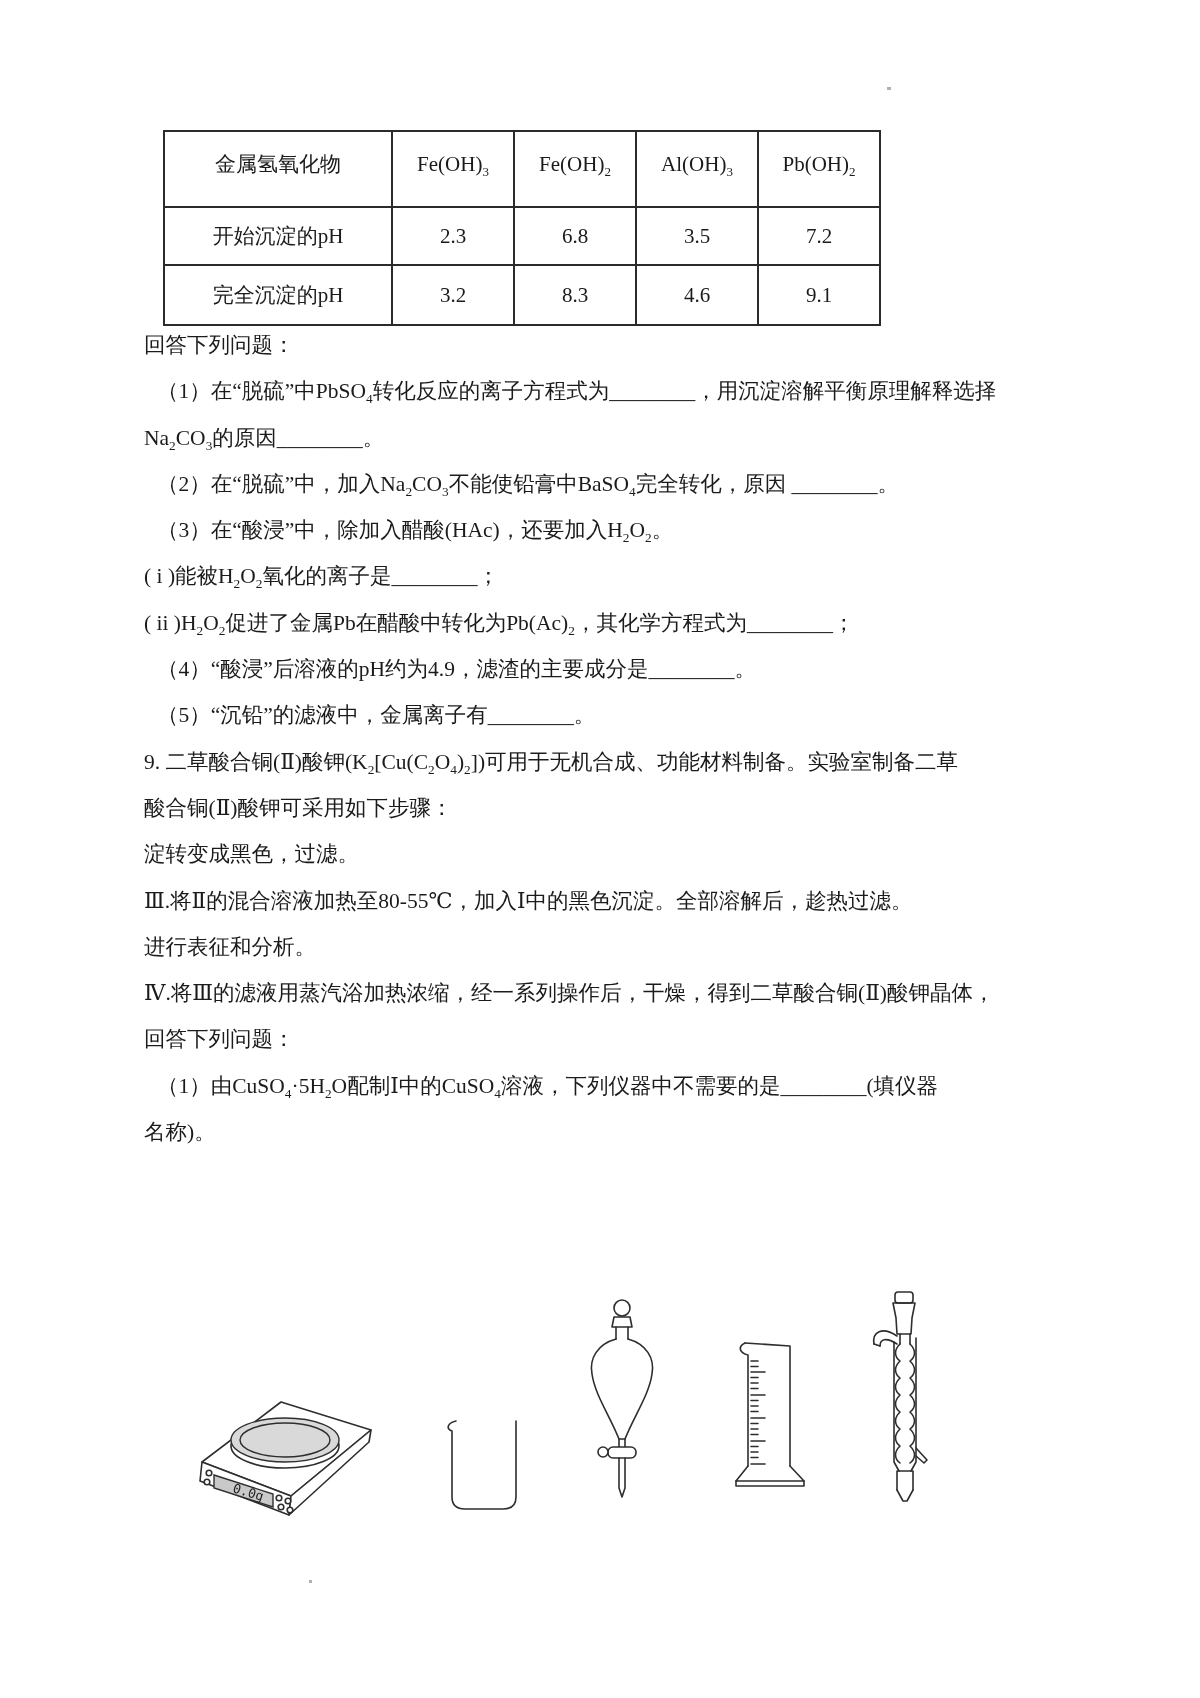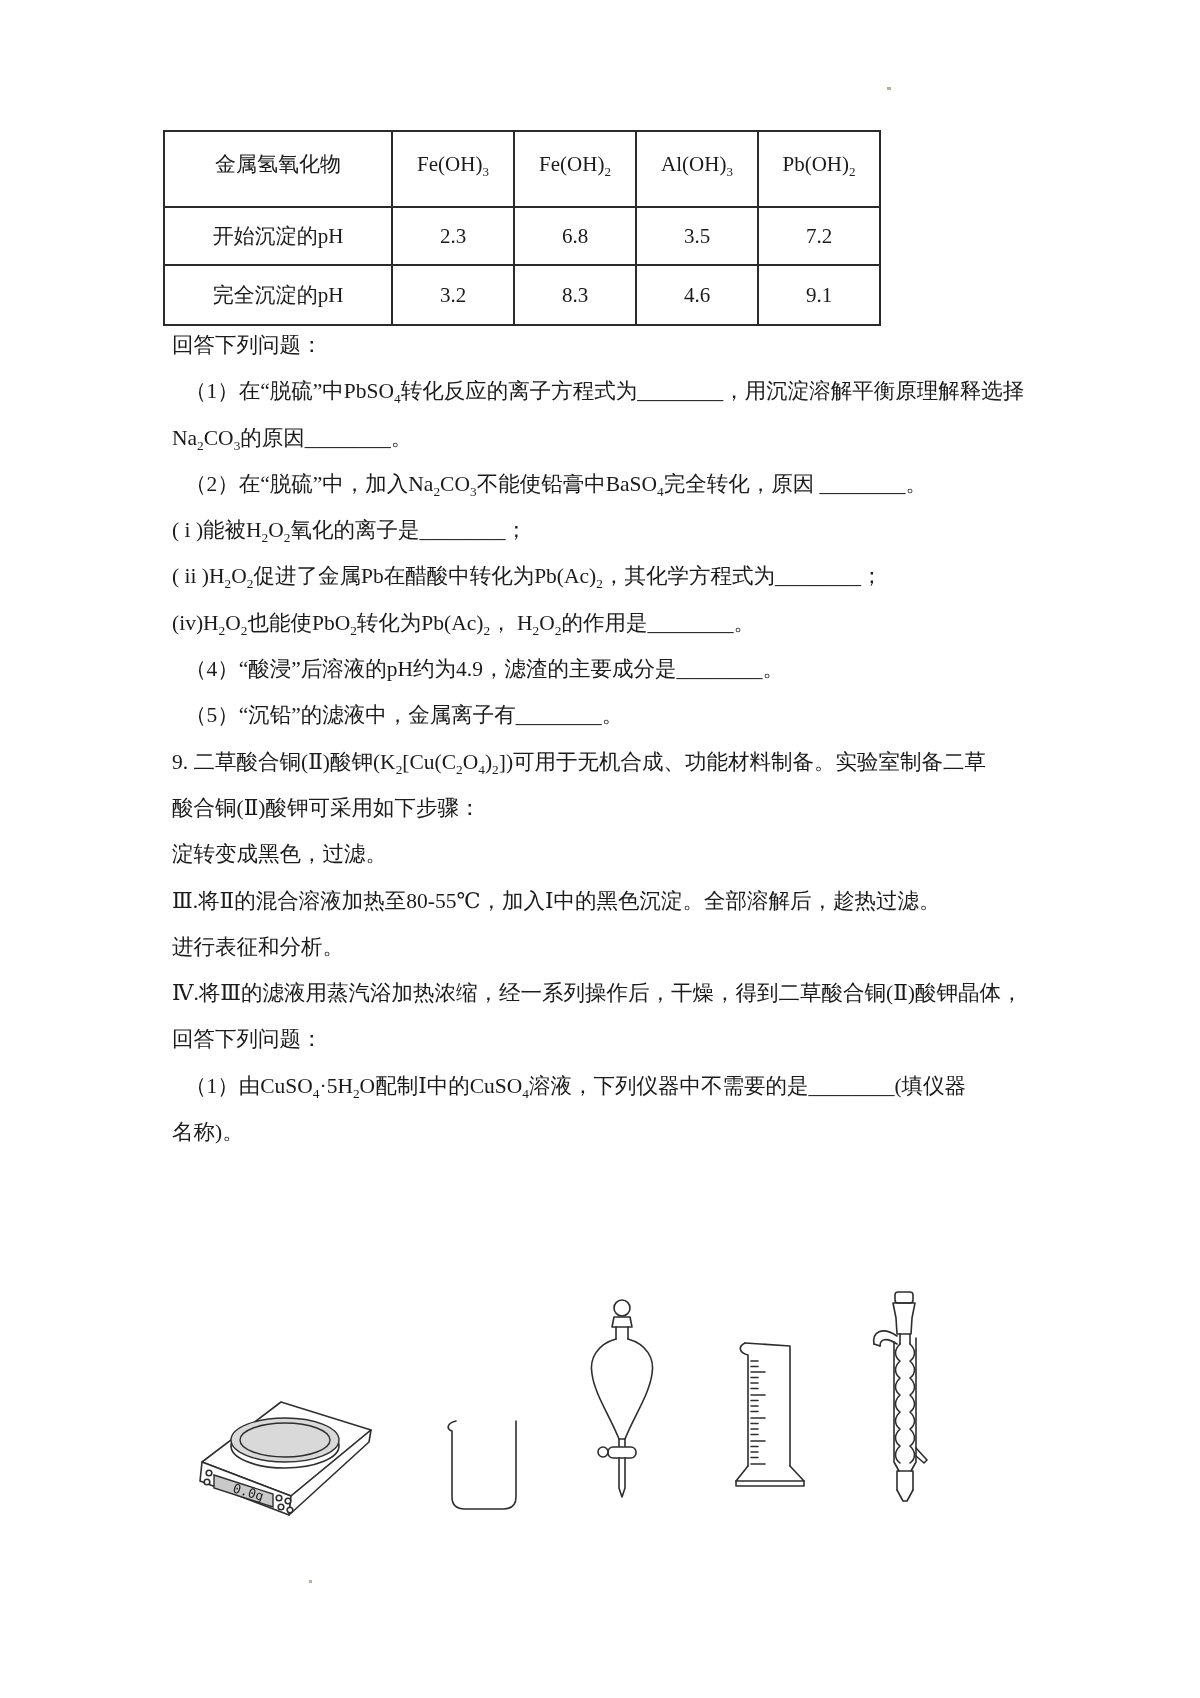--- a/index.html
+++ b/index.html
@@ -13,21 +13,21 @@
   }
   #ph-table td{
     border:2px solid #2b2b2b;text-align:center;vertical-align:middle;
     font-size:21px;padding:0 12px;background:#fff;
   }
   #ph-table tr.hdr td{height:64px;padding-bottom:10px;}
   #ph-table tr.r1 td{height:56px;}
   #ph-table tr.r2 td{height:58px;}
   td.small-formula{font-size:18px;}
   
-  #textcol{position:absolute;left:172px;top:322px;width:900px;}
+  #textcol{position:absolute;left:144px;top:322px;width:900px;}
   .line{height:46.3px;line-height:46.3px;font-size:21.5px;white-space:nowrap;}
   .ind{padding-left:13px;}
   sub{font-size:0.62em;line-height:0;}
   
   .fig{position:absolute;}
   .fig svg{display:block;width:100%;height:100%;}
   .stroke{fill:none;stroke:#2e2e2e;stroke-width:1.6;stroke-linejoin:round;stroke-linecap:round;}
   .fillw{fill:#ffffff;stroke:#2e2e2e;stroke-width:1.6;stroke-linejoin:round;}
   .fillg{fill:#d9d9d9;stroke:#2e2e2e;stroke-width:1.4;stroke-linejoin:round;}
   .lcd{fill:#c9c9c9;stroke:#2e2e2e;stroke-width:1.4;}
@@ -70,23 +70,23 @@
       <td>9.1</td>
     </tr>
   </tbody>
     </table>
 
   <div id="textcol">
     <div class="line">回答下列问题：</div>
     <div class="line ind">（1）在“脱硫”中PbSO<sub>4</sub>转化反应的离子方程式为________，用沉淀溶解平衡原理解释选择</div>
     <div class="line">Na<sub>2</sub>CO<sub>3</sub>的原因________。</div>
     <div class="line ind">（2）在“脱硫”中，加入Na<sub>2</sub>CO<sub>3</sub>不能使铅膏中BaSO<sub>4</sub>完全转化，原因  ________。</div>
+    <div class="line ind">（3）在“酸浸”中，除加入醋酸(HAc)，还要加入H<sub>2</sub>O<sub>2</sub>。</div>
     <div class="line">( i )能被H<sub>2</sub>O<sub>2</sub>氧化的离子是________；</div>
     <div class="line">( ii )H<sub>2</sub>O<sub>2</sub>促进了金属Pb在醋酸中转化为Pb(Ac)<sub>2</sub>，其化学方程式为________；</div>
-    <div class="line">(iv)H<sub>2</sub>O<sub>2</sub>也能使PbO<sub>2</sub>转化为Pb(Ac)<sub>2</sub>， H<sub>2</sub>O<sub>2</sub>的作用是________。</div>
     <div class="line ind">（4）“酸浸”后溶液的pH约为4.9，滤渣的主要成分是________。</div>
     <div class="line ind">（5）“沉铅”的滤液中，金属离子有________。</div>
     <div class="line">9. 二草酸合铜(Ⅱ)酸钾(K<sub>2</sub>[Cu(C<sub>2</sub>O<sub>4</sub>)<sub>2</sub>])可用于无机合成、功能材料制备。实验室制备二草</div>
     <div class="line">酸合铜(Ⅱ)酸钾可采用如下步骤：</div>
     <div class="line">淀转变成黑色，过滤。</div>
     <div class="line">Ⅲ.将Ⅱ的混合溶液加热至80-55℃，加入Ⅰ中的黑色沉淀。全部溶解后，趁热过滤。</div>
     <div class="line">进行表征和分析。</div>
     <div class="line">Ⅳ.将Ⅲ的滤液用蒸汽浴加热浓缩，经一系列操作后，干燥，得到二草酸合铜(Ⅱ)酸钾晶体，</div>
     <div class="line">回答下列问题：</div>
     <div class="line ind">（1）由CuSO<sub>4</sub>·5H<sub>2</sub>O配制Ⅰ中的CuSO<sub>4</sub>溶液，下列仪器中不需要的是________(填仪器</div>

